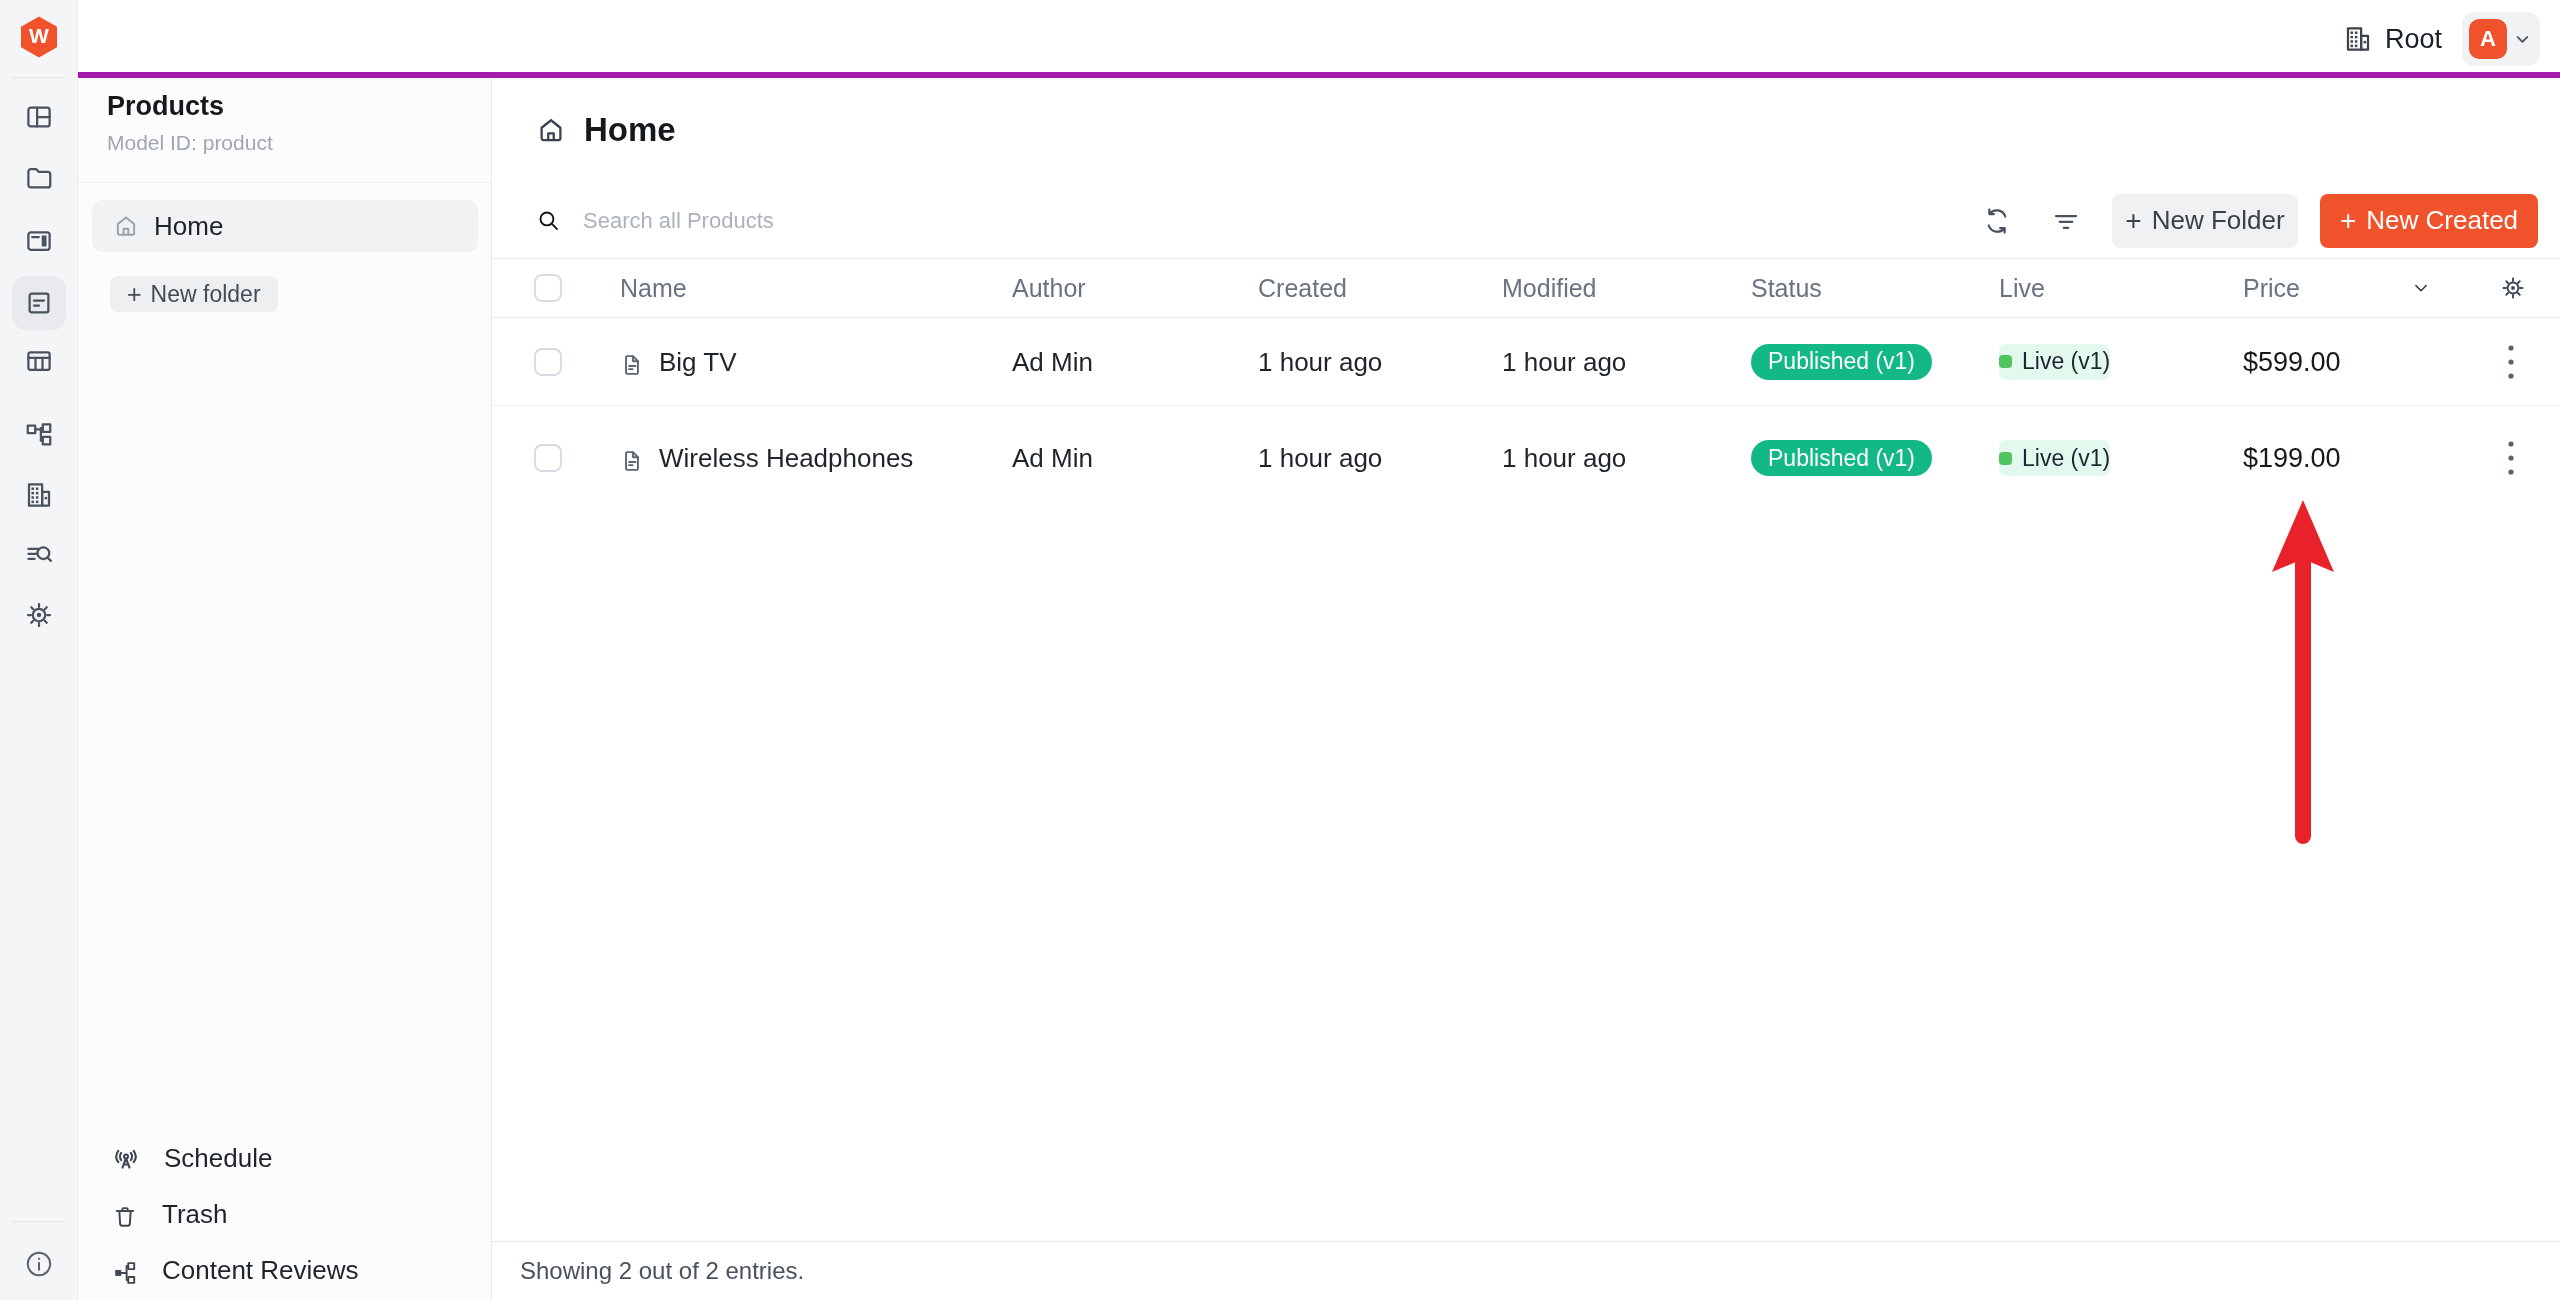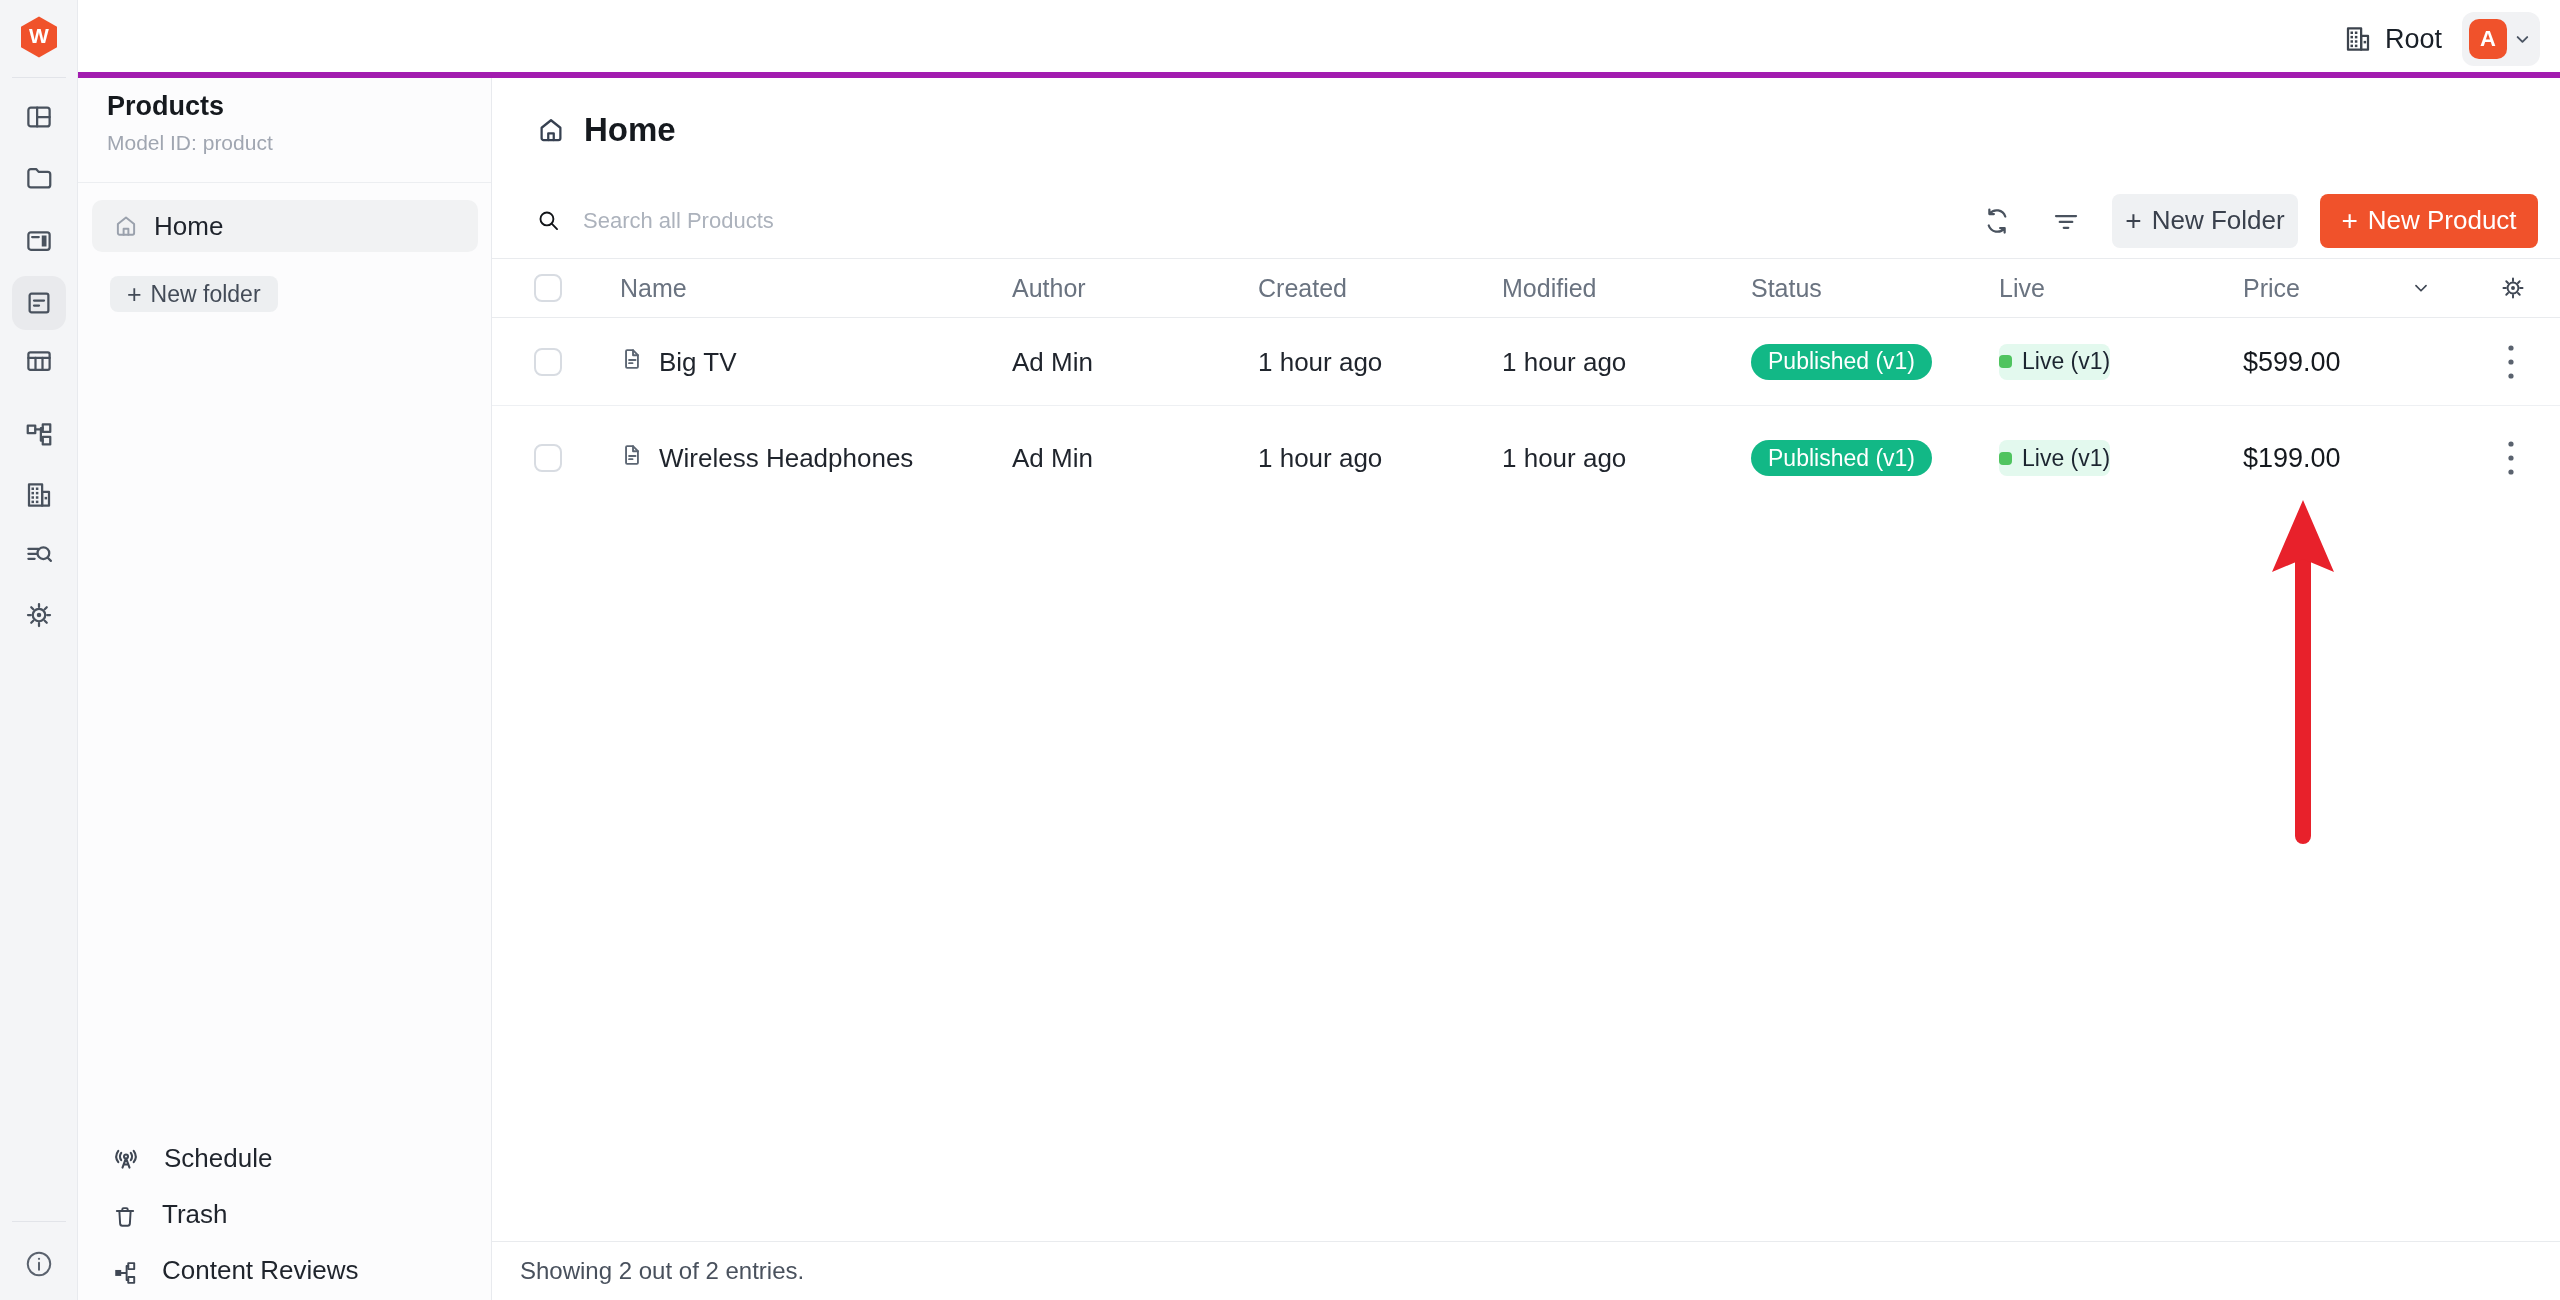--- a/index.html
+++ b/index.html
@@ -76,21 +76,21 @@
 
   
   .thead { position:absolute; left:0; top:181px; width:100%; height:59px; border-bottom:1px solid #e9ebee; }
   .th { position:absolute; top:50%; transform:translateY(-50%); font-size:25px; color:#6a7380; }
   .trow { position:absolute; left:0; width:100%; height:88px; }
   .trow.b { border-bottom:1px solid #eef0f3; }
   .cell { position:absolute; top:50%; transform:translateY(-50%); font-size:26px; color:#1f242c; white-space:nowrap; }
   .c-check { left:42px; } .c-name { left:128px; } .c-author { left:520px; } .c-created { left:766px; }
   .c-modified { left:1010px; } .c-status { left:1259px; } .c-live { left:1507px; } .c-price { left:1751px; }
   .checkbox { width:28px; height:28px; border:2px solid #d8dce2; border-radius:8px; background:#fff; cursor:pointer; }
-  .name-wrap { display:flex; align-items:flex-start; gap:14px; }
+  .name-wrap { display:flex; align-items:flex-end; gap:14px; }
   .name-wrap .f-ic { color:#5c6673; }
   .price { font-size:27px; color:#15191e; }
   .badge-status { height:36px; border-radius:18px; display:inline-flex; align-items:center; padding:0 17px;
                   color:#fff; font-size:23px; }
   .badge-live { height:36px; border-radius:8px; display:inline-flex; align-items:center; padding:0 0; gap:10px;
                 font-size:23px; color:#1c2530; }
   .live-dot { width:13px; height:13px; border-radius:4px; }
   .kebab { position:absolute; right:36px; top:50%; transform:translateY(-50%); width:26px; height:46px;
            display:flex; align-items:center; justify-content:center; color:#5a626e; cursor:pointer; }
   .hdr-chevron { position:absolute; right:128px; top:50%; transform:translateY(-50%); color:#3f4754; cursor:pointer; }
@@ -302,21 +302,21 @@
             <line x1="7" y1="12.7" x2="17" y2="12.7"></line>
             <line x1="10.2" y1="17.4" x2="13.8" y2="17.4"></line>
         </svg>
       </div>
       <div class="btn btn-folder">
         <span class="plus">+</span>
         <span>New Folder</span>
       </div>
       <div class="btn btn-product" style="background:#F0522B">
         <span class="plus">+</span>
-        <span>New Product</span>
+        <span>New Created</span>
       </div>
     </div>
   </div>
 
   <div class="thead">
     <div class="th c-check">
         <div class="checkbox"></div>
       </div>
     <div class="th c-name">Name</div>
     <div class="th c-author">Author</div>

